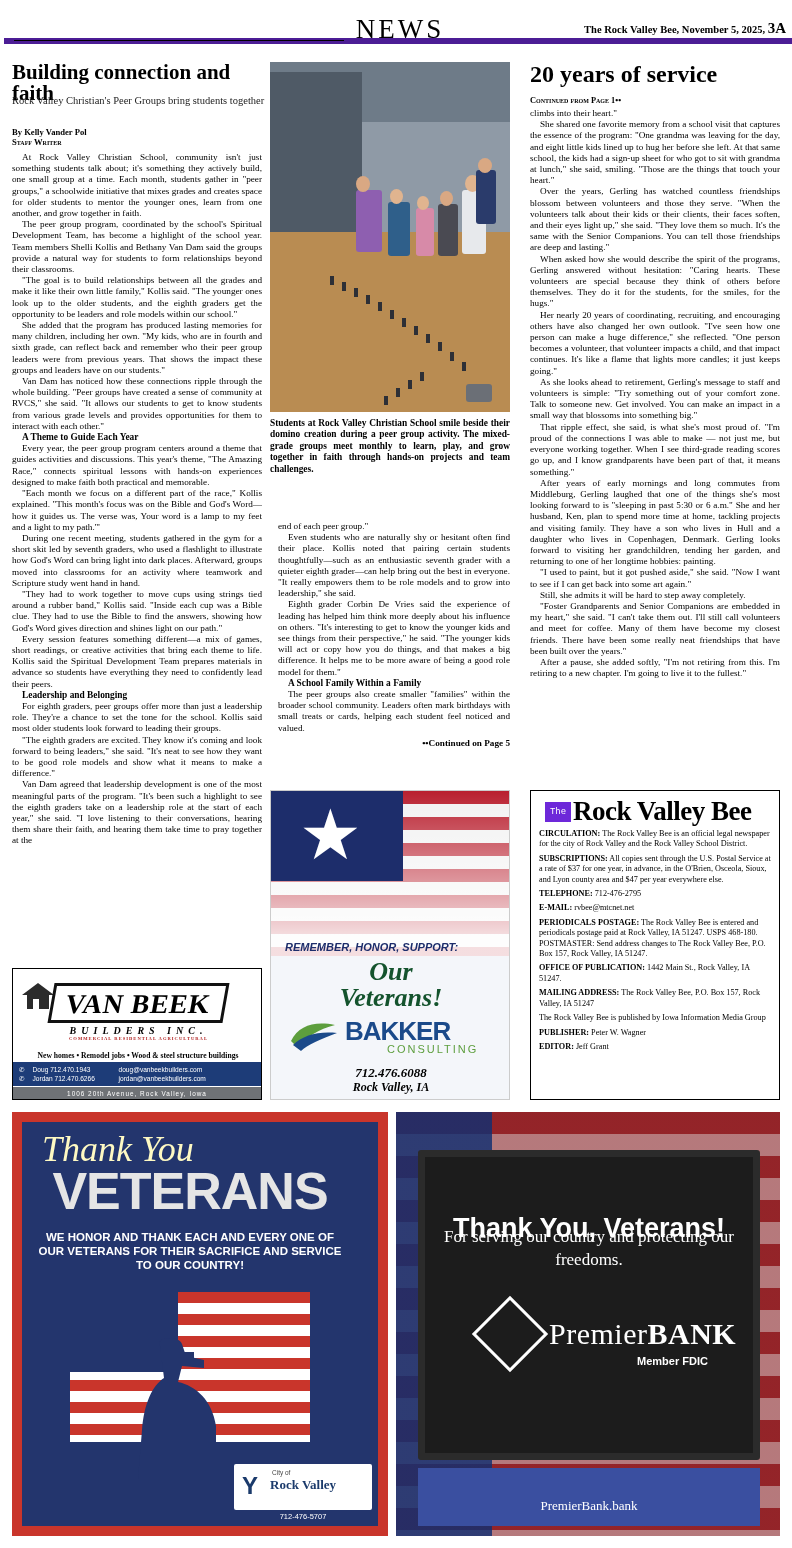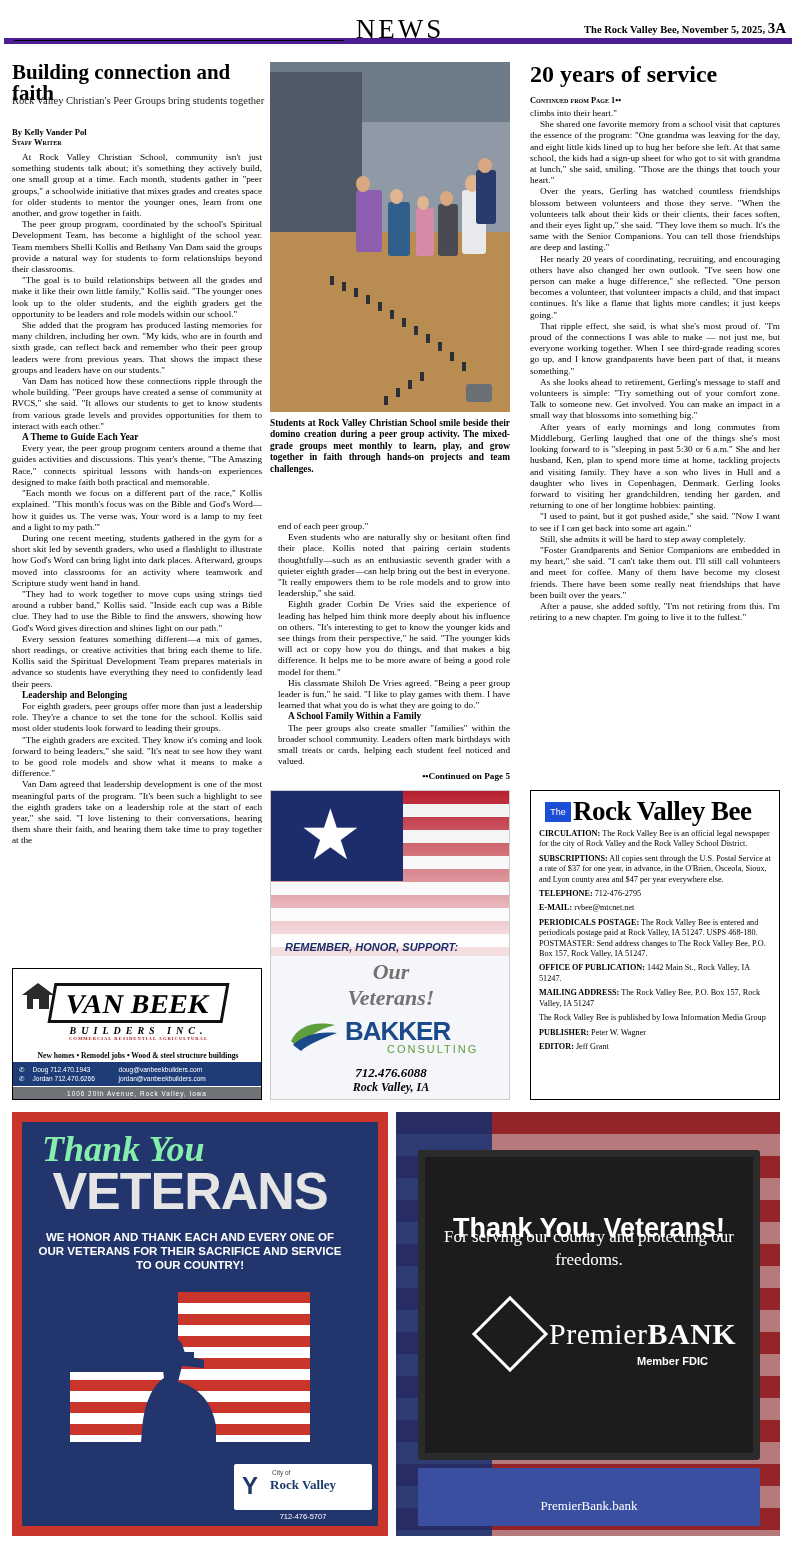--- a/index.html
+++ b/index.html
@@ -128,21 +128,21 @@
   #ad-bakker .star {
     position:absolute; left:28px; top:10px; color:#fff; font-size:70px; line-height:70px;
   }
   #ad-bakker .remember {
     position:absolute; left:14px; top:150px; width:210px;
     font-family:"Liberation Sans", sans-serif; font-weight:bold; font-style:italic;
     font-size:11px; color:#1d2d6b;
   }
   #ad-bakker .ourvets {
     position:absolute; left:20px; top:168px; width:200px; text-align:center;
-    color:#737373; font-family:"Liberation Serif", serif; font-size:22px; line-height:26px;
+    color:#14532d; font-family:"Liberation Serif", serif; font-size:26px; line-height:26px;
     font-style:italic; font-weight:bold;
   }
   #ad-bakker .bk-logo {
     position:absolute; left:18px; top:228px; width:52px; height:34px;
   }
   #ad-bakker .bk-name {
     position:absolute; left:74px; top:225px; font-family:"Liberation Sans", sans-serif;
     font-weight:bold; font-size:26px; color:#1b4a8a; letter-spacing:-1px;
   }
   #ad-bakker .bk-cons {
@@ -155,38 +155,38 @@
   }
   #ad-bakker .bk-city {
     position:absolute; left:0; top:289px; width:240px; text-align:center;
     font-family:"Liberation Serif", serif; font-style:italic; font-weight:bold; font-size:12px;
   }
 
   
   #colophon { left:530px; top:790px; width:250px; height:310px; border:1px solid #000; background:#fff; }
   #colophon .logo-row { position:absolute; left:8px; top:6px; width:236px; height:30px; }
   #colophon .logo-the {
-    position:absolute; left:6px; top:5px; width:26px; height:20px; background:#1d4ed8; color:#fff;
-    font-size:9px; text-align:center; line-height:20px; font-family:Liberation Sans, sans-serif;
+    position:absolute; left:6px; top:5px; width:26px; height:20px; background:#6d28d9; color:#fff;
+    font-size:9px; text-align:center; line-height:20px; font-family:Liberation Mono, monospace;
   }
   #colophon .logo-name {
     position:absolute; left:34px; top:-1px; font-family:"Liberation Serif", serif;
     font-weight:bold; font-size:27px; letter-spacing:-0.5px;
   }
   #colophon .body { position:absolute; left:8px; top:38px; width:234px; font-size:8.2px; line-height:10.4px; text-align:left; }
   #colophon .body p { margin:0 0 4px 0; }
   #colophon .body b { font-variant:small-caps; }
 
   
   #ad-thankyou { left:12px; top:1112px; width:376px; height:424px; background:#c9352b; }
   #ad-thankyou .inner { position:absolute; left:10px; top:10px; width:356px; height:404px; background:#23356d; }
   #ad-thankyou .ty-script {
     position:absolute; left:30px; top:18px; width:300px;
-    font-family:"Liberation Serif", serif; font-style:italic; font-weight:bold;
-    font-size:36px; color:#86efac; line-height:38px;
+    font-family:"Liberation Serif", serif; font-style:italic; font-weight:normal;
+    font-size:36px; color:#fef9c3; line-height:38px;
   }
   #ad-thankyou .ty-vets {
     position:absolute; left:18px; top:52px; width:320px; text-align:center;
     font-family:"Liberation Sans", sans-serif; font-weight:bold; font-size:52px;
     color:#e5e5e5; letter-spacing:-1px; line-height:54px;
   }
   #ad-thankyou .ty-text {
     position:absolute; left:24px; top:118px; width:308px; text-align:center;
     font-family:"Liberation Sans", sans-serif; font-weight:bold; font-size:11.5px;
     color:#fff; line-height:14px;
@@ -331,35 +331,35 @@
     <div class="domino" style="left:126px; top:326px;"></div>
     <div class="domino" style="left:114px; top:334px;"></div>
     <div class="kid" style="left:196px; top:322px; width:26px; height:18px; background:#6b6f76;"></div>
   </div>
   <div class="caption">Students at Rock Valley Christian School smile beside their domino creation during a peer group activity. The mixed-grade groups meet monthly to learn, play, and grow together in faith through hands-on projects and team challenges.</div>
 
   <div class="col" id="left-col2">
     <p class="noind">end of each peer group."</p>
     <p>Even students who are naturally shy or hesitant often find their place. Kollis noted that pairing certain students thoughtfully—such as an enthusiastic seventh grader with a quieter eighth grader—can help bring out the best in everyone. "It really empowers them to be role models and to grow into leadership," she said.</p>
     <p>Eighth grader Corbin De Vries said the experience of leading has helped him think more deeply about his influence on others. "It's interesting to get to know the younger kids and see things from their perspective," he said. "The younger kids will act or copy how you do things, and that makes a big difference. It helps me to be more aware of being a good role model for them."</p>
-    <p>His classmate Shiloh De Vries  agreed. "Being a peer group leader is fun," he said. "I like to play games with them. I have learned that what you do is what they are going to do."</p>
     <p class="sub">A School Family Within a Family</p>
     <p>The peer groups also create smaller "families" within the broader school community. Leaders often mark birthdays with small treats or cards, helping each student feel noticed and valued.</p>
     <p class="noind" style="text-align:right; font-weight:bold; margin-top:4px;">••Continued on Page 5</p>
   </div>
 
   <div class="headline" id="right-headline">20 years of service</div>
   <div id="right-cont">Continued from Page 1••</div>
   <div class="col" id="right-col">
     <p class="noind">climbs into their heart."</p>
     <p>She shared one favorite memory from a school visit that captures the essence of the program: "One grandma was leaving for the day, and eight little kids lined up to hug her before she left. At that same school, the kids had a sign-up sheet for who got to sit with grandma at lunch," she said, smiling. "Those are the things that touch your heart."</p>
     <p>Over the years, Gerling has watched countless friendships blossom between volunteers and those they serve. "When the volunteers talk about their kids or their clients, their faces soften, and their eyes light up," she said. "They love them so much. It's the same with the Senior Companions. You can tell those friendships are deep and lasting."</p>
+    <p>When asked how she would describe the spirit of the programs, Gerling answered without hesitation: "Caring hearts. These volunteers are special because they think of others before themselves. They do it for the students, for the smiles, for the hugs."</p>
     <p>Her nearly 20 years of coordinating, recruiting, and encouraging others have also changed her own outlook. "I've seen how one person can make a huge difference," she reflected. "One person becomes a volunteer, that volunteer impacts a child, and that impact continues. It's like a flame that lights more candles; it just keeps going."</p>
+    <p>As she looks ahead to retirement, Gerling's message to staff and volunteers is simple: "Try something out of your comfort zone. Talk to someone new. Get involved. You can make an impact in a small way that blossoms into something big."</p>
     <p>That ripple effect, she said, is what she's most proud of. "I'm proud of the connections I was able to make — not just me, but everyone working together. When I see third-grade reading scores go up, and I know grandparents have been part of that, it means something."</p>
-    <p>As she looks ahead to retirement, Gerling's message to staff and volunteers is simple: "Try something out of your comfort zone. Talk to someone new. Get involved. You can make an impact in a small way that blossoms into something big."</p>
     <p>After years of early mornings and long commutes from Middleburg, Gerling laughed that one of the things she's most looking forward to is "sleeping in past 5:30 or 6 a.m." She and her husband, Ken, plan to spend more time at home, tackling projects and visiting family. They have a son who lives in Hull and a daughter who lives in Copenhagen, Denmark. Gerling looks forward to visiting her grandchildren, tending her garden, and returning to one of her longtime hobbies: painting.</p>
     <p>"I used to paint, but it got pushed aside," she said. "Now I want to see if I can get back into some art again."</p>
     <p>Still, she admits it will be hard to step away completely.</p>
     <p>"Foster Grandparents and Senior Companions are embedded in my heart," she said. "I can't take them out. I'll still call volunteers and meet for coffee. Many of them have become my closest friends. There have been some really neat friendships that have been built over the years."</p>
     <p>After a pause, she added softly, "I'm not retiring from this. I'm retiring to a new chapter. I'm going to live it to the fullest."</p>
   </div>
 
   <div class="ad" id="ad-vanbeek">
     <div class="vb-top">
       <svg class="vb-house" viewBox="0 0 34 30">

